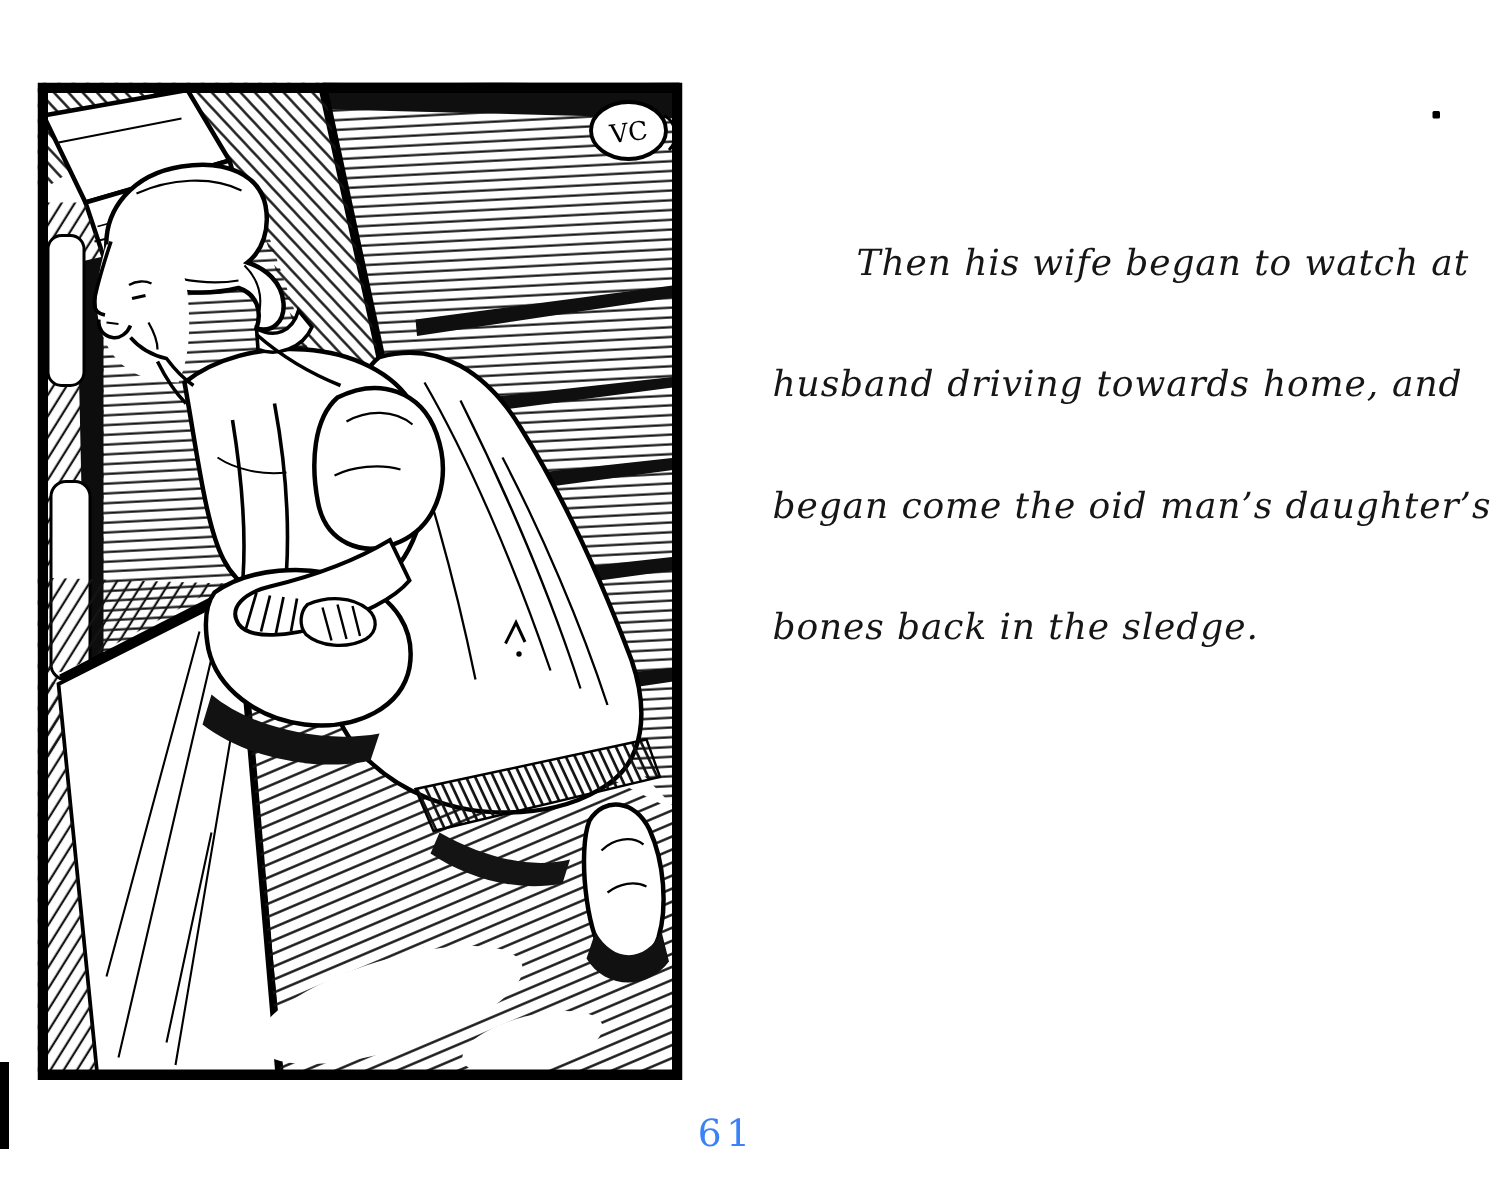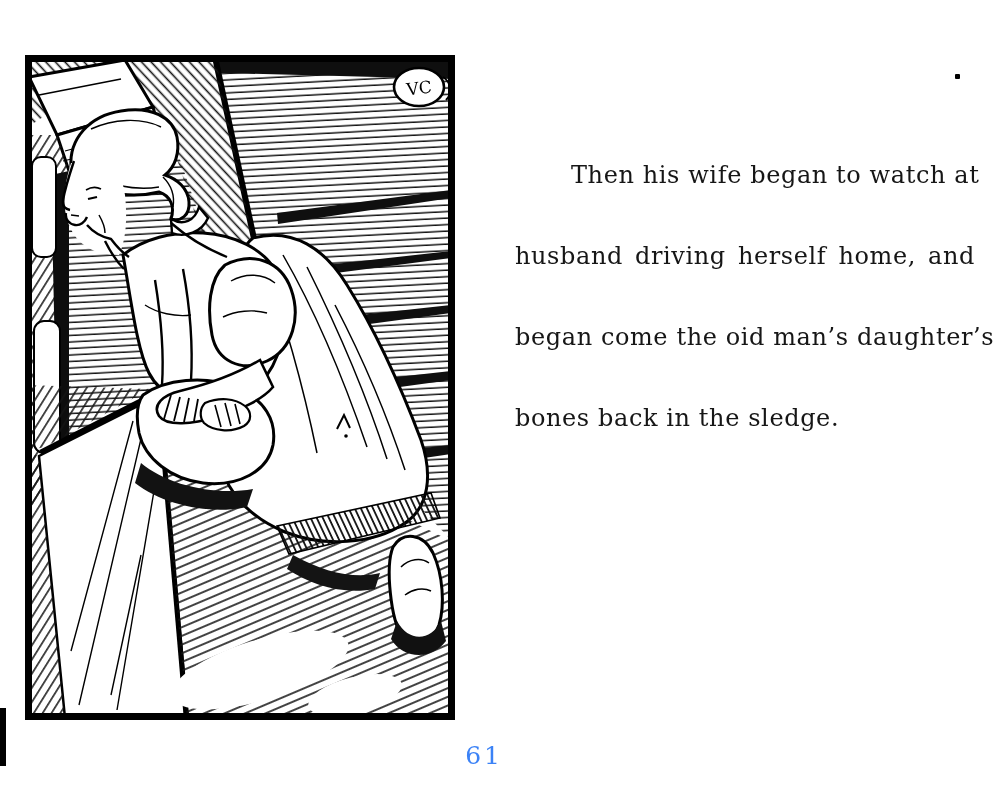--- a/index.html
+++ b/index.html
@@ -1,19 +1,19 @@
 <!DOCTYPE html>
 <html><head>
 <meta charset="utf-8">
 <style>
   html,body{margin:0;padding:0;background:#ffffff;}
   .page{position:relative;width:1000px;height:795px;background:#ffffff;overflow:hidden;
         font-family:"DejaVu Serif","Liberation Serif",serif;color:#161616;}
   .illustration{position:absolute;left:25px;top:55px;width:430px;height:665px;}
-  .textblock{position:absolute;left:515px;top:135px;width:460px;}
+  .textblock{position:absolute;left:515px;top:135px;width:460px;font-style:italic;}
   .tline{height:81px;line-height:81px;font-size:24px;letter-spacing:0.6px;
          text-align:justify;text-align-last:justify;white-space:nowrap;}
   .tline.first{padding-left:56px;}
   .tline.last{text-align:center;text-align-last:left;}
   .pagenum{position:absolute;left:437px;top:741px;width:66px;text-align:right;
            font-size:25px;letter-spacing:3px;color:#3b82f6;}
   .edge-mark{position:absolute;left:0;top:708px;width:6px;height:58px;background:#000;}
   .speck{position:absolute;left:955px;top:74px;width:5px;height:5px;background:#000;border-radius:1px;}
   svg text{font-family:"DejaVu Serif","Liberation Serif",serif;}
 </style>
@@ -121,21 +121,21 @@
       <ellipse cx="394" cy="32" rx="25" ry="19" fill="#fff" stroke="#000" stroke-width="2.6"></ellipse>
       <path d="M418,22 C426,27 428,38 421,45" stroke="#000" stroke-width="2" fill="none"></path>
       <text x="394" y="39" font-size="17" text-anchor="middle" fill="#000" transform="rotate(-7 394 32)">VC</text>
 
       <rect x="3.5" y="3.5" width="423" height="658" fill="none" stroke="#000" stroke-width="7"></rect>
     </svg>
   </div>
 
   <div class="textblock">
     <div class="tline first">Then his wife began to watch at</div>
-    <div class="tline">husband driving herself home, and</div>
+    <div class="tline">husband driving towards home, and</div>
     <div class="tline">began come the oid man’s daughter’s</div>
     <div class="tline last">bones back in the sledge.</div>
   </div>
 
   <div class="pagenum">61</div>
 
   <div class="edge-mark"></div>
   <div class="speck"></div>
 
 </div>

